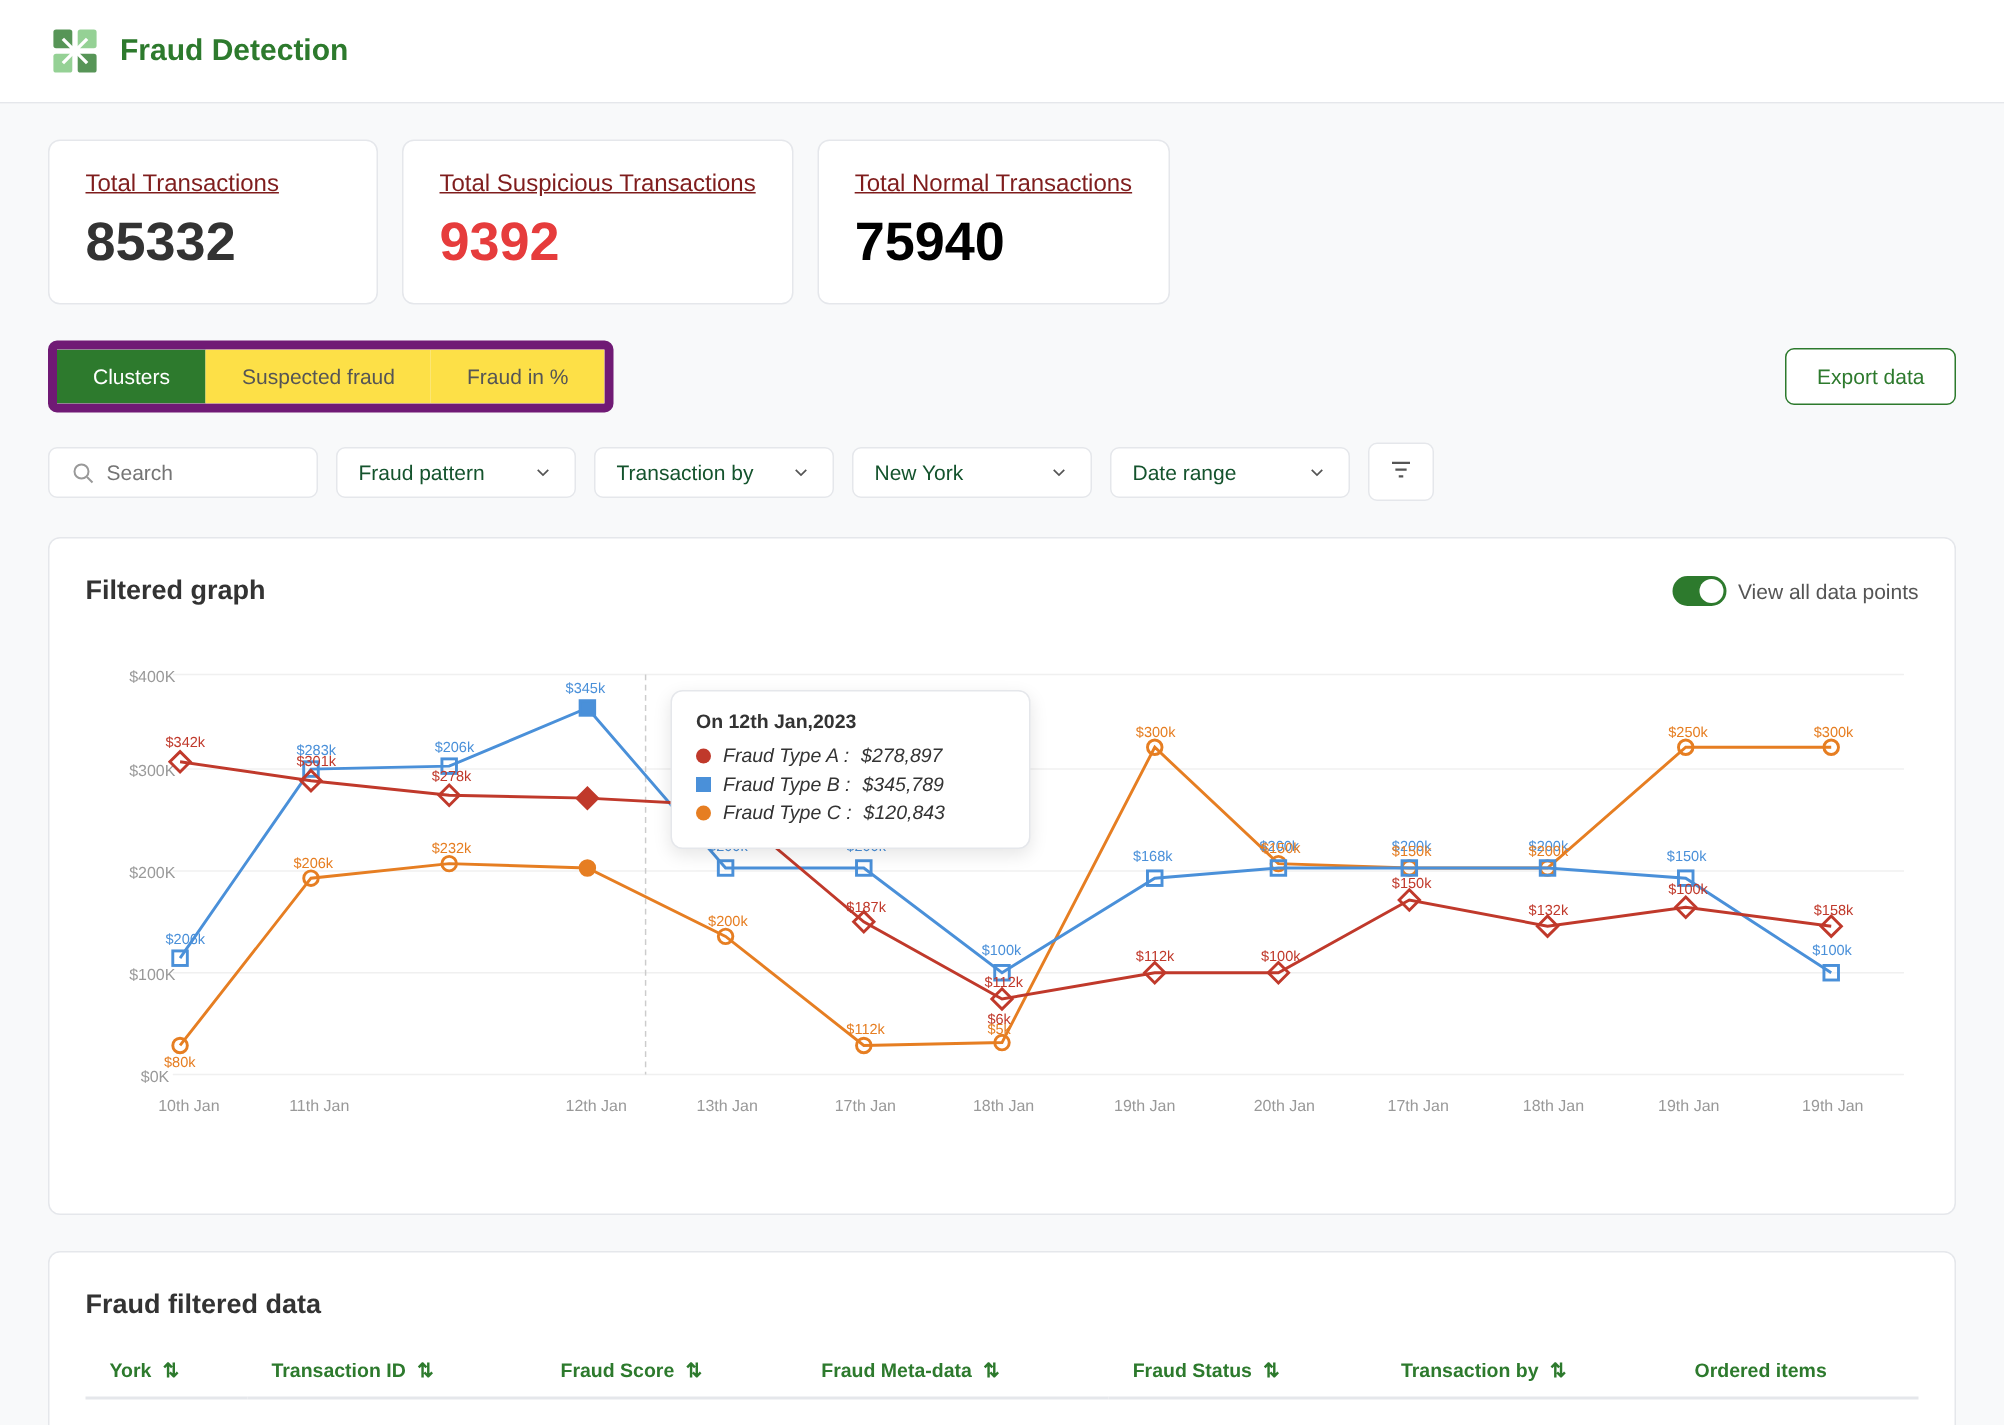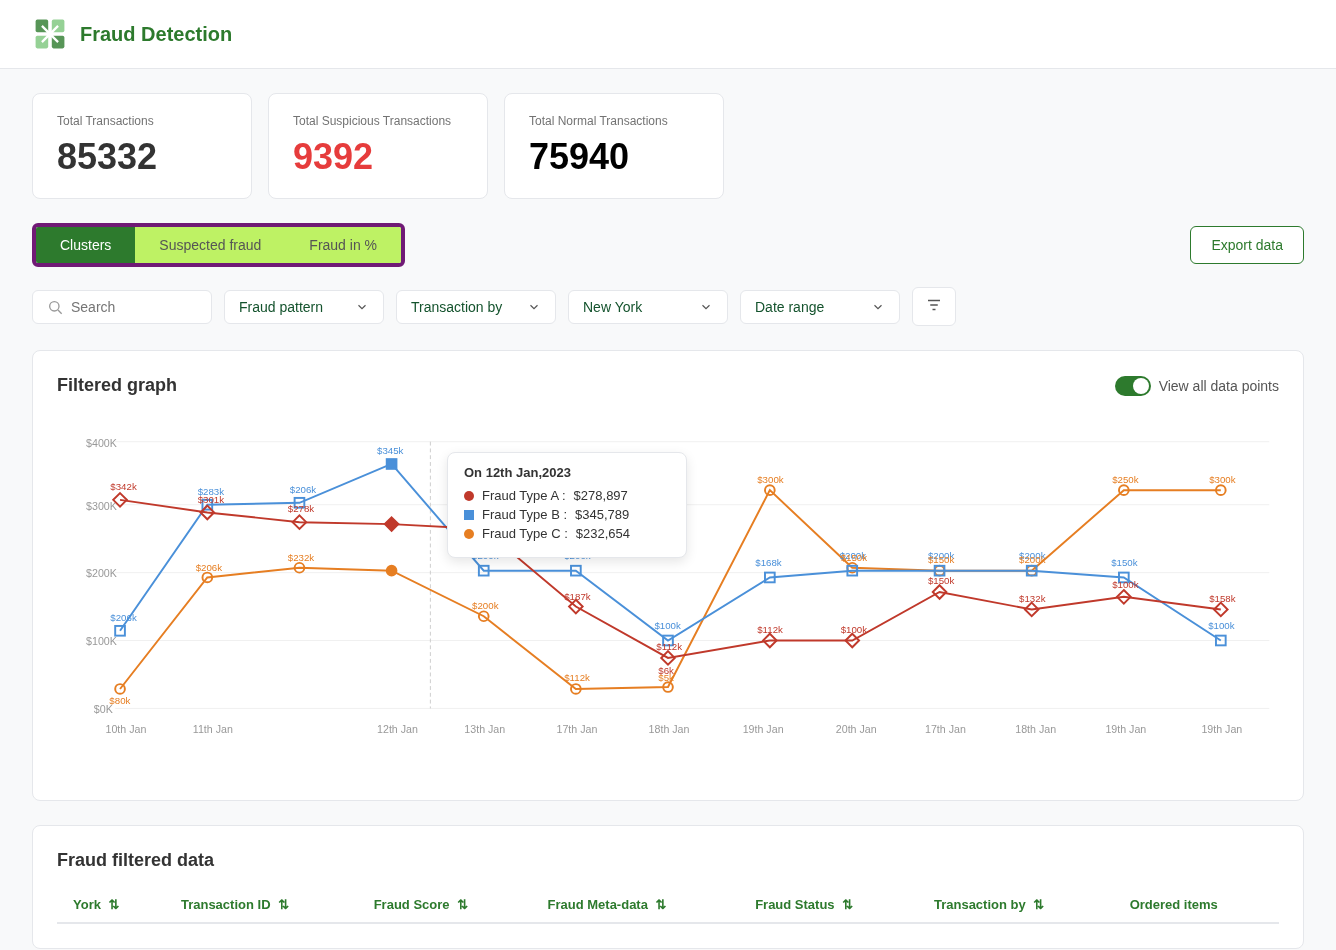--- a/index.html
+++ b/index.html
@@ -13,32 +13,32 @@
     .app-title { font-size: 20px; font-weight: 700; color: #2d7a2d; }
 
     .main-content { padding: 24px 32px; }
 
     
     .stats-row { display: flex; gap: 16px; margin-bottom: 24px; }
     .stat-card {
       background: #fff; border: 1px solid #e5e7eb; border-radius: 8px;
       padding: 20px 24px; min-width: 220px;
     }
-    .stat-label { font-size: 12px; color: #737373; margin-bottom: 8px; }
+    .stat-label { font-size: 16px; color: #7f1d1d; margin-bottom: 8px; text-decoration: underline; }
     .stat-value { font-size: 36px; font-weight: 700; }
     .stat-value.normal { color: #333; }
     .stat-value.suspicious { color: #e63c3c; }
     .stat-value.green { color: #000000; }
 
     
     .tabs-row { display: flex; align-items: center; margin-bottom: 20px; justify-content: space-between; }
-    .tabs { display: flex; gap: 0; border: 4px solid #701a75; border-radius: 6px; overflow: hidden; }
+    .tabs { display: flex; gap: 0; border: 6px solid #701a75; border-radius: 6px; overflow: hidden; }
     .tab-btn {
       padding: 10px 24px; font-size: 14px; font-weight: 500; cursor: pointer;
-      border: none; background: #bef264; color: #555;
+      border: none; background: #fde047; color: #555;
     }
     .tab-btn.active { background: #2d7a2d; color: #fff; }
     .export-btn {
       padding: 10px 20px; border: 1px solid #2d7a2d; border-radius: 6px;
       background: #fff; color: #2d7a2d; font-size: 14px; cursor: pointer; font-weight: 500;
     }
 
     
     .filter-row { display: flex; gap: 12px; align-items: center; margin-bottom: 24px; }
     .search-box {
@@ -66,21 +66,21 @@
 
     svg.chart { width: 100%; height: 360px; }
 
     
     .tooltip-box {
       position: absolute; background: #fff; border: 1px solid #e5e7eb;
       border-radius: 8px; padding: 12px 16px; font-size: 13px;
       box-shadow: 0 4px 12px rgba(0,0,0,0.1); pointer-events: none;
     }
     .tooltip-date { font-weight: 600; margin-bottom: 8px; color: #333; }
-    .tooltip-item { display: flex; align-items: center; gap: 8px; margin-bottom: 4px; }
+    .tooltip-item { display: flex; align-items: center; gap: 8px; margin-bottom: 4px; font-style: italic; }
     .tooltip-dot { width: 10px; height: 10px; border-radius: 50%; }
 
     
     .table-section { background: #fff; border: 1px solid #e5e7eb; border-radius: 8px; padding: 24px; }
     .table-title { font-size: 18px; font-weight: 700; margin-bottom: 16px; }
     .data-table { width: 100%; border-collapse: collapse; font-size: 14px; }
     .data-table thead tr { border-bottom: 2px solid #e5e7eb; }
     .data-table th {
       padding: 10px 16px; text-align: left; color: #2d7a2d; font-weight: 600;
       font-size: 13px; cursor: pointer;
@@ -308,21 +308,21 @@
           <span>$278,897</span>
         </div>
         <div class="tooltip-item">
           <div class="tooltip-dot" style="background:#4a90d9; border-radius:0; width:10px; height:10px;"></div>
           <span>Fraud Type B : </span>
           <span>$345,789</span>
         </div>
         <div class="tooltip-item">
           <div class="tooltip-dot" style="background:#e67e22; border-radius:50%; width:10px; height:10px;"></div>
           <span>Fraud Type C : </span>
-          <span>$232,654</span>
+          <span>$120,843</span>
         </div>
       </div>
     </div>
   </div>
 
   <div class="table-section">
     <div class="table-title">Fraud filtered data</div>
     <table class="data-table">
       <thead>
         <tr>

